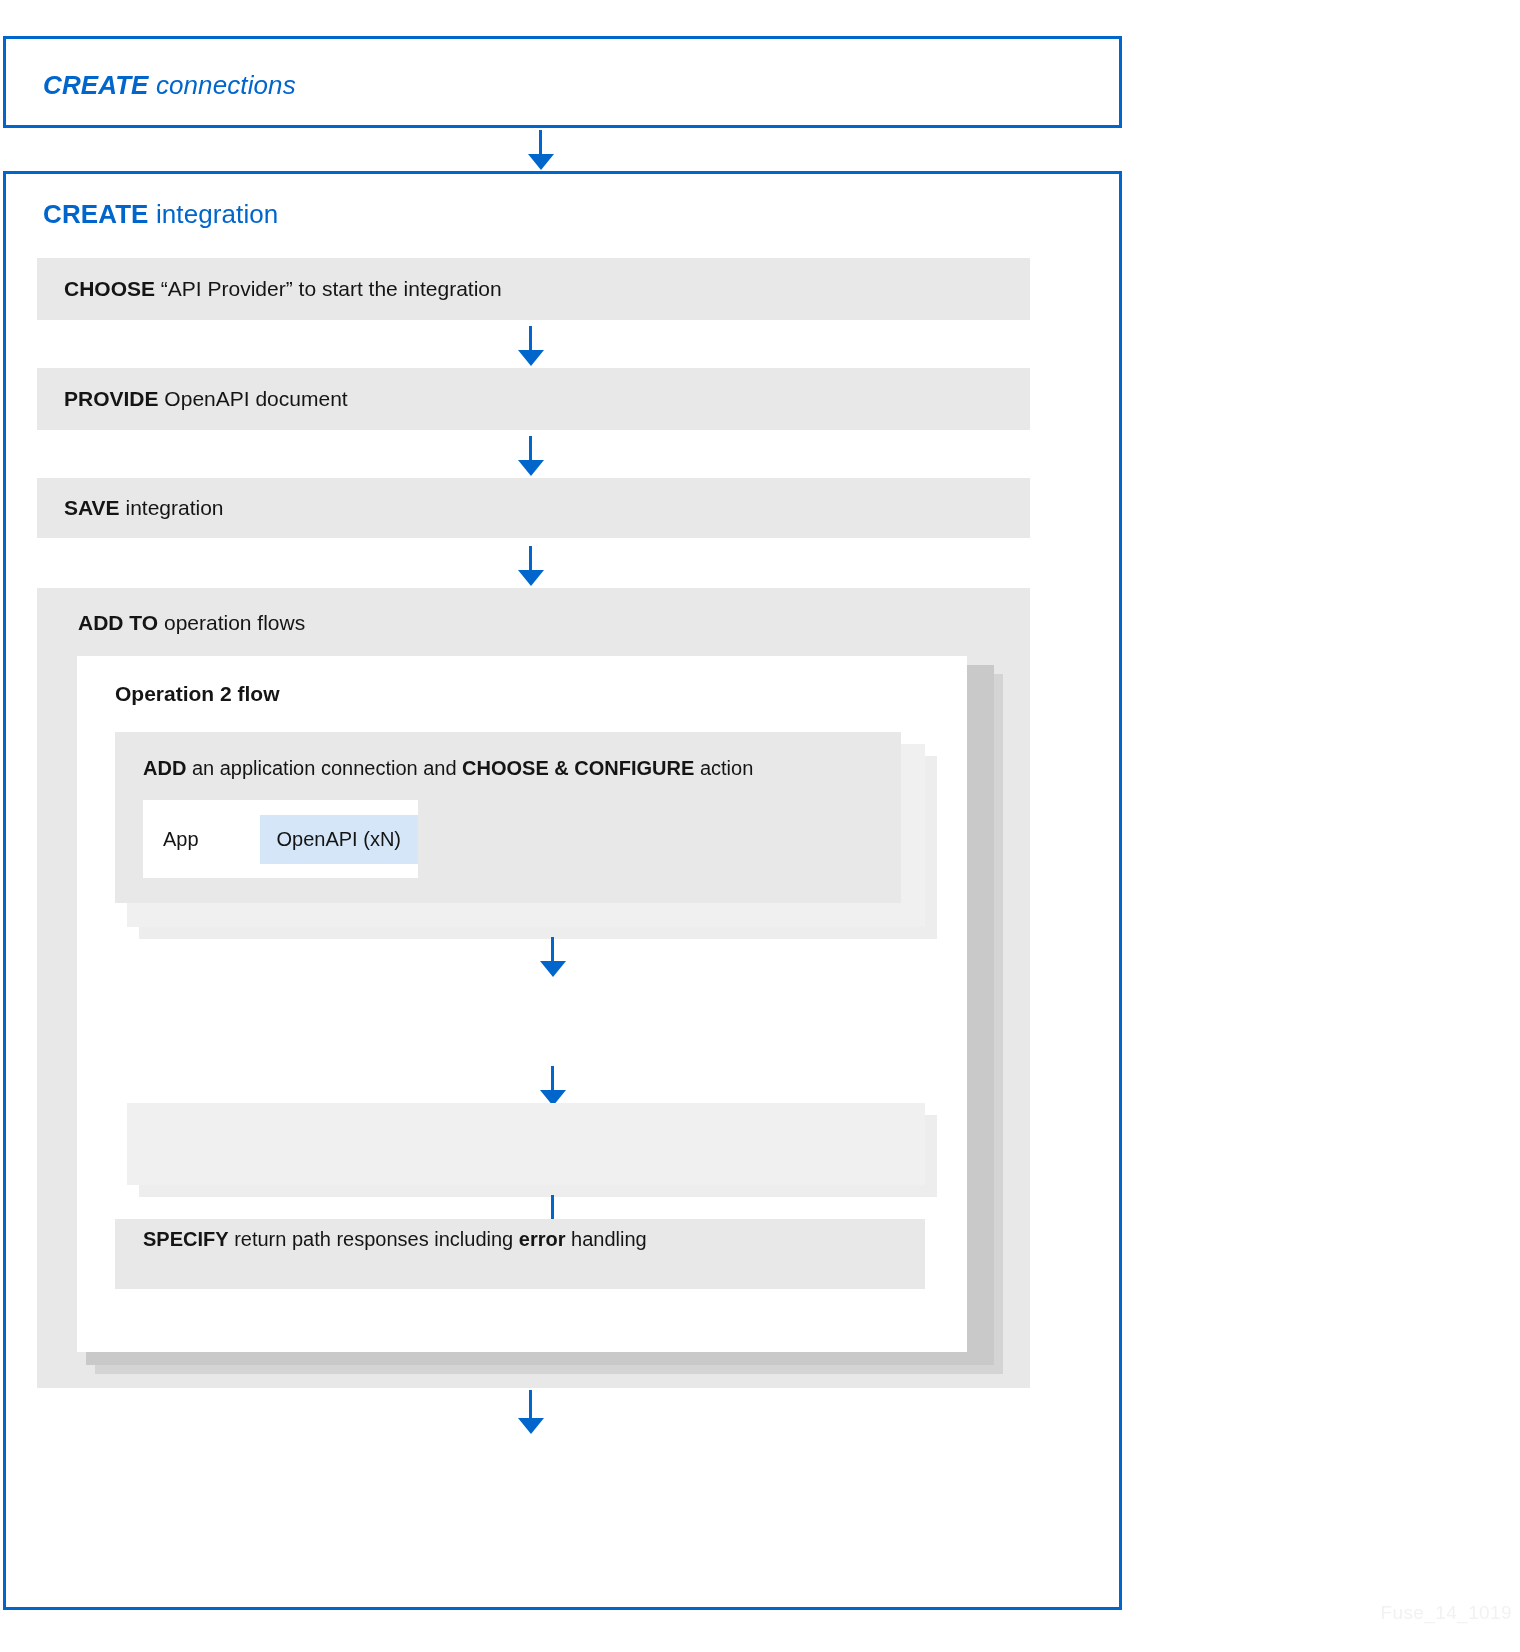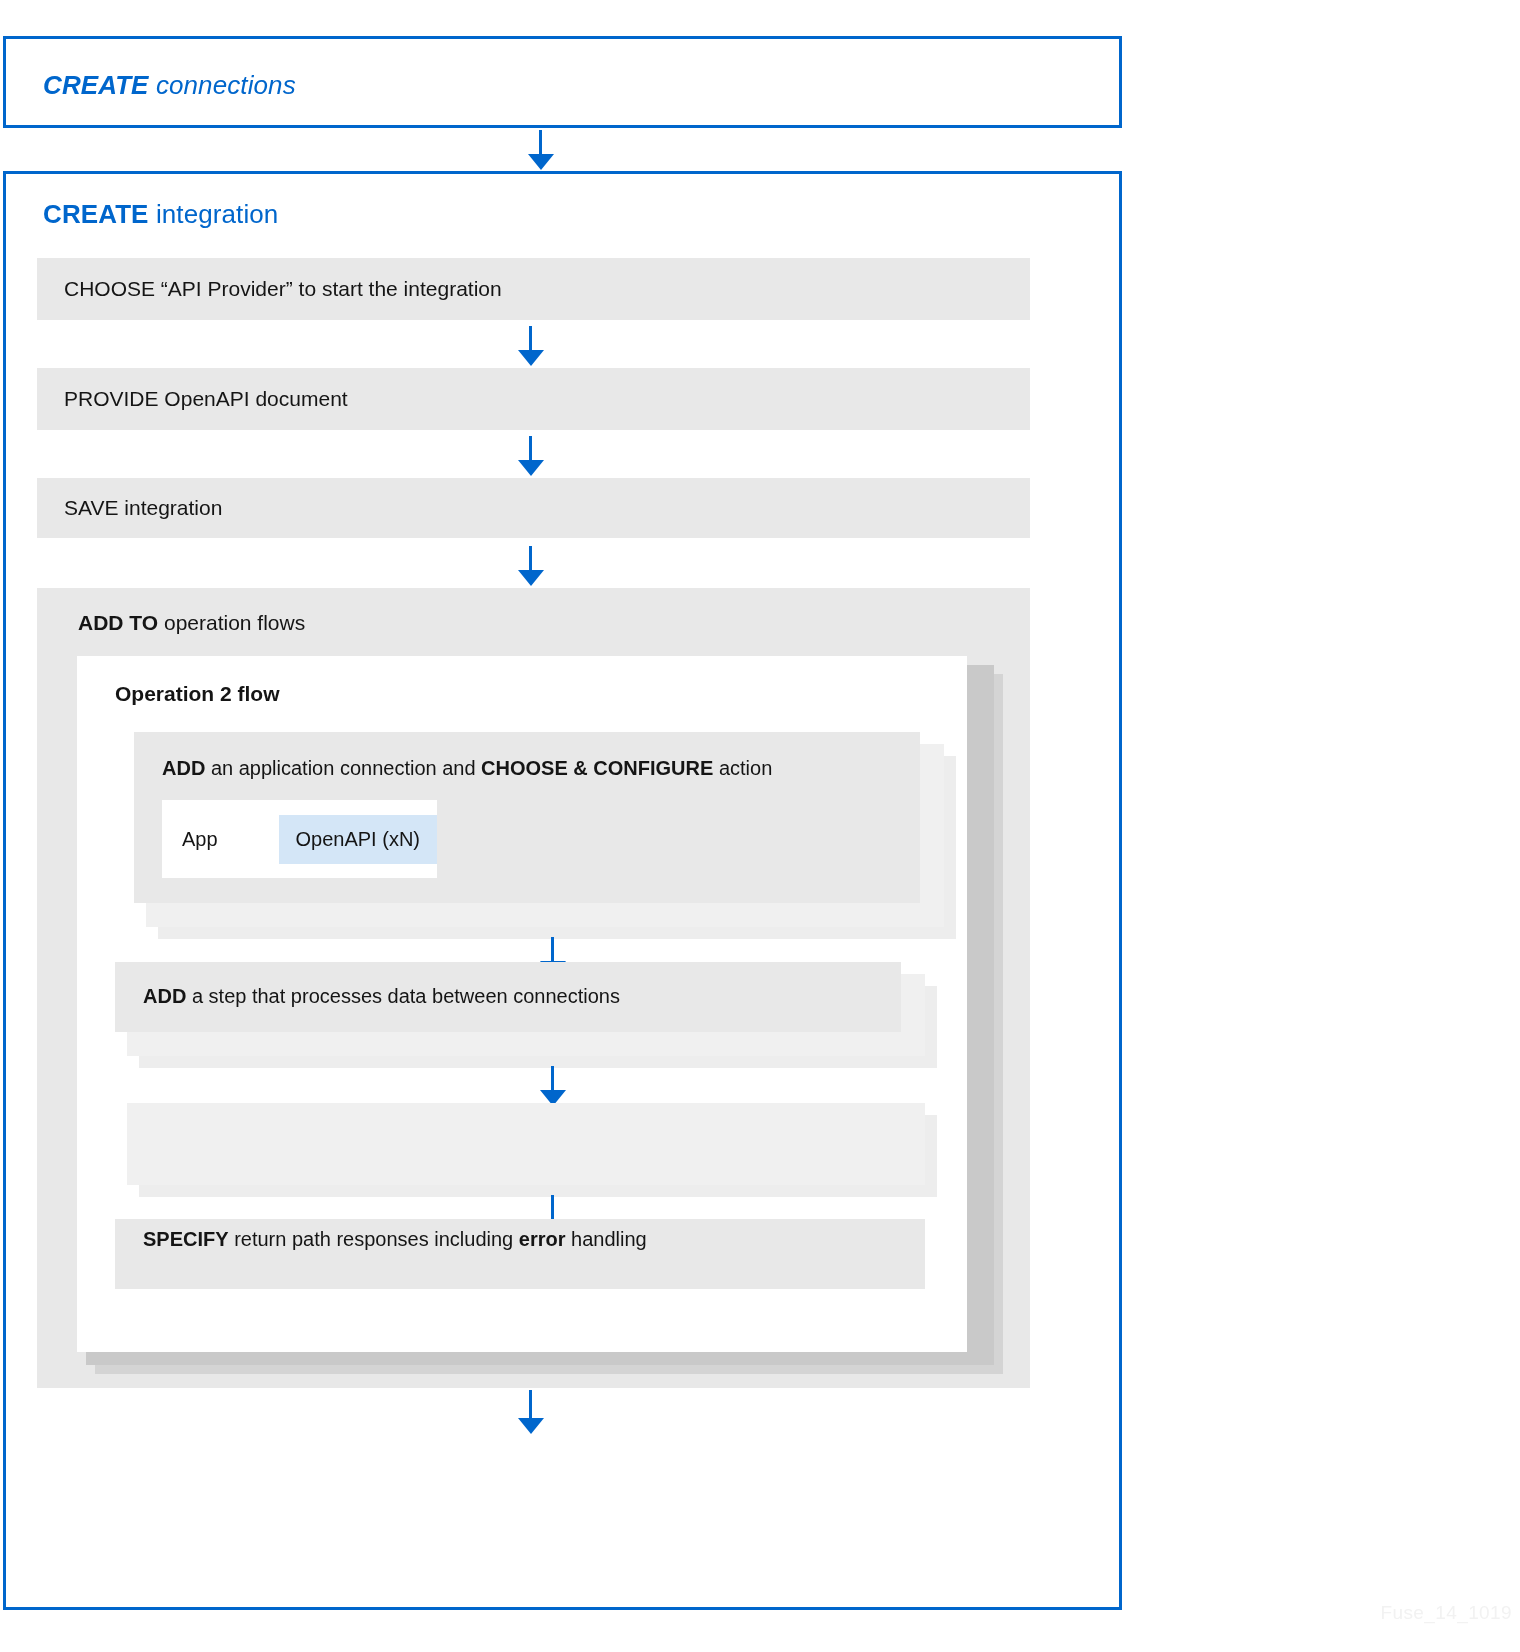--- a/index.html
+++ b/index.html
@@ -46,21 +46,21 @@
     display: flex;
     align-items: center;
   }
   .step .txt {
     font-size: 21px;
     line-height: 1.25;
     color: #151515;
     padding-left: 27px;
     white-space: nowrap;
   }
-  .step .txt b { font-weight: normal; }
+  .step .txt b { font-weight: bold; }
 
   
   #step-choose   { left: 37px; top: 258px;  width: 993px; height: 62px; }
   #step-provide  { left: 37px; top: 368px;  width: 993px; height: 62px; align-items: center; }
   #step-save     { left: 37px; top: 478px;  width: 993px; height: 60px; align-items: center; }
   #step-publish  { left: 37px; top: 1434px; width: 993px; height: 62px; }
 
   
   #flows-container {
     position: absolute;
@@ -120,21 +120,21 @@
   .inner-step .txt {
     font-size: 20px;
     line-height: 1.25;
     color: #151515;
     padding-left: 28px;
     white-space: nowrap;
   }
   .inner-step .txt b { font-weight: bold; }
 
   
-  #istack-1 { left: 38px; top: 76px; width: 810px; height: 195px; margin-left: 19px; }
+  #istack-1 { left: 38px; top: 76px; width: 810px; height: 195px; }
   #istack-1 .inner-shadow.s1 { left: 12px; top: 12px; width: 798px; height: 183px; }
   #istack-1 .inner-shadow.s2 { left: 24px; top: 24px; width: 798px; height: 183px; }
   #istack-1 .inner-step { width: 786px; height: 171px; }
   #istack-1 .txt { padding-top: 24px; }
 
   
   #istack-2 { left: 38px; top: 306px; width: 810px; height: 94px; }
   #istack-2 .inner-shadow.s1 { left: 12px; top: 12px; width: 798px; height: 82px; }
   #istack-2 .inner-shadow.s2 { left: 24px; top: 24px; width: 798px; height: 82px; }
   #istack-2 .inner-step { width: 786px; height: 70px; }
@@ -291,29 +291,20 @@
               <div id="action-chip">OpenAPI (xN)</div>
             </div>
           </div>
         </div>
 
         <div class="arrow" style="left:463px; top:281px; height:40px;">
           <div class="shaft" style="height:24px;"></div>
           <div class="head" style="top:24px;"></div>
         </div>
 
-        <div class="inner-stack" id="istack-2">
-          <div class="inner-shadow s2"></div>
-          <div class="inner-shadow s1"></div>
-          <div class="inner-step">
-            <div class="txt">
-              <b>ADD</b><span> a step that processes data between connections</span>
-            </div>
-          </div>
-        </div>
 
         <div class="arrow" style="left:463px; top:410px; height:40px;">
           <div class="shaft" style="height:24px;"></div>
           <div class="head" style="top:24px;"></div>
         </div>
 
         <div class="inner-stack" id="istack-3">
           <div class="inner-shadow s2"></div>
           <div class="inner-shadow s1"></div>
         </div>

